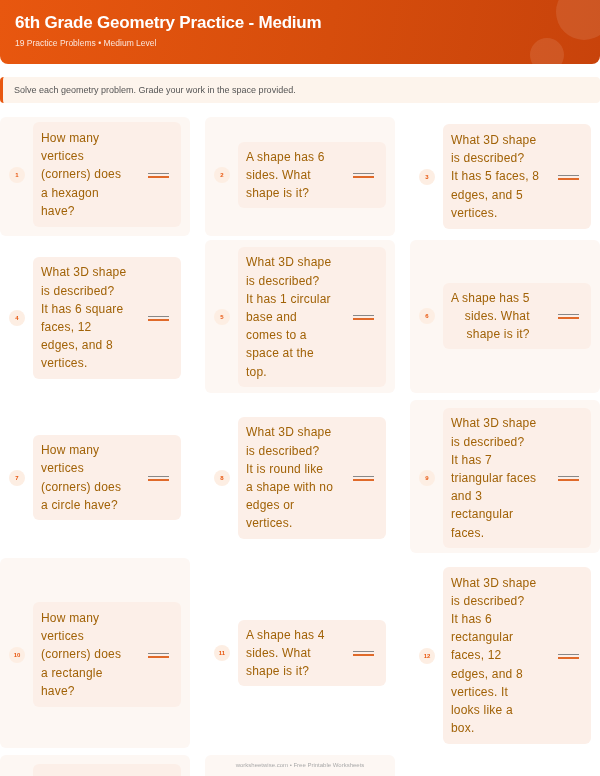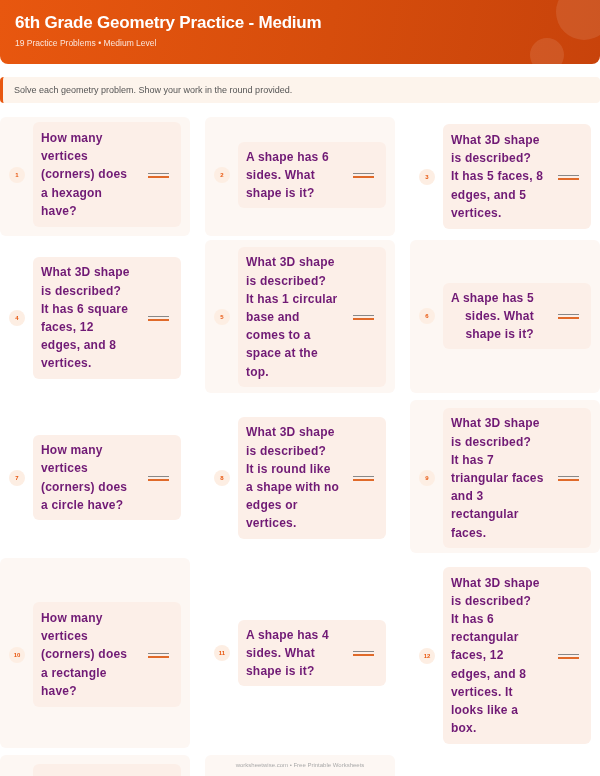--- a/index.html
+++ b/index.html
@@ -49,21 +49,21 @@
   }
 
   .card {
     position: absolute; border-radius: 6px; background: #fdf7f3;
   }
   .card.plain { background: #ffffff; }
   .inner {
     position: absolute; background: #fcefe8; border-radius: 6px;
   }
   .qtext {
-    position: absolute; color: #701a75; font-weight: bold; font-size: 12px;
+    position: absolute; color: #a16207; font-weight: normal; font-size: 12px;
     line-height: 18.2px; letter-spacing: 0.2px;
   }
   .num {
     position: absolute; width: 16px; height: 16px; border-radius: 50%;
     background: #fdeee3; color: #e8570f; font-size: 6px; font-weight: bold;
     display: flex; align-items: center; justify-content: center;
   }
   .ans {
     position: absolute; width: 21px; height: 5px;
     border-top: 1px solid #888888; border-bottom: 2px solid #e06a2a;
@@ -79,21 +79,21 @@
 <body>
 
 <div class="header">
   <div class="bubble1"></div>
   <div class="bubble2"></div>
   <div class="title">6th Grade Geometry Practice - Medium</div>
   <div class="subtitle">19 Practice Problems • Medium Level</div>
 </div>
 
 <div class="instructions">
-  <span>Solve each geometry problem. Show your work in the round provided.</span>
+  <span>Solve each geometry problem. Grade your work in the space provided.</span>
 </div>
 
 <div id="grid">
     <div class="card" style="left: 0px; top: 117px; width: 190px; height: 119px;">
       <div class="inner" style="left: 33px; top: 5px; width: 148px; height: 105px;"></div>
       <div class="qtext" style="left: 41px; top: 12px;">
         <div>How many</div>
         <div>vertices</div>
         <div>(corners) does</div>
         <div>a hexagon</div>

